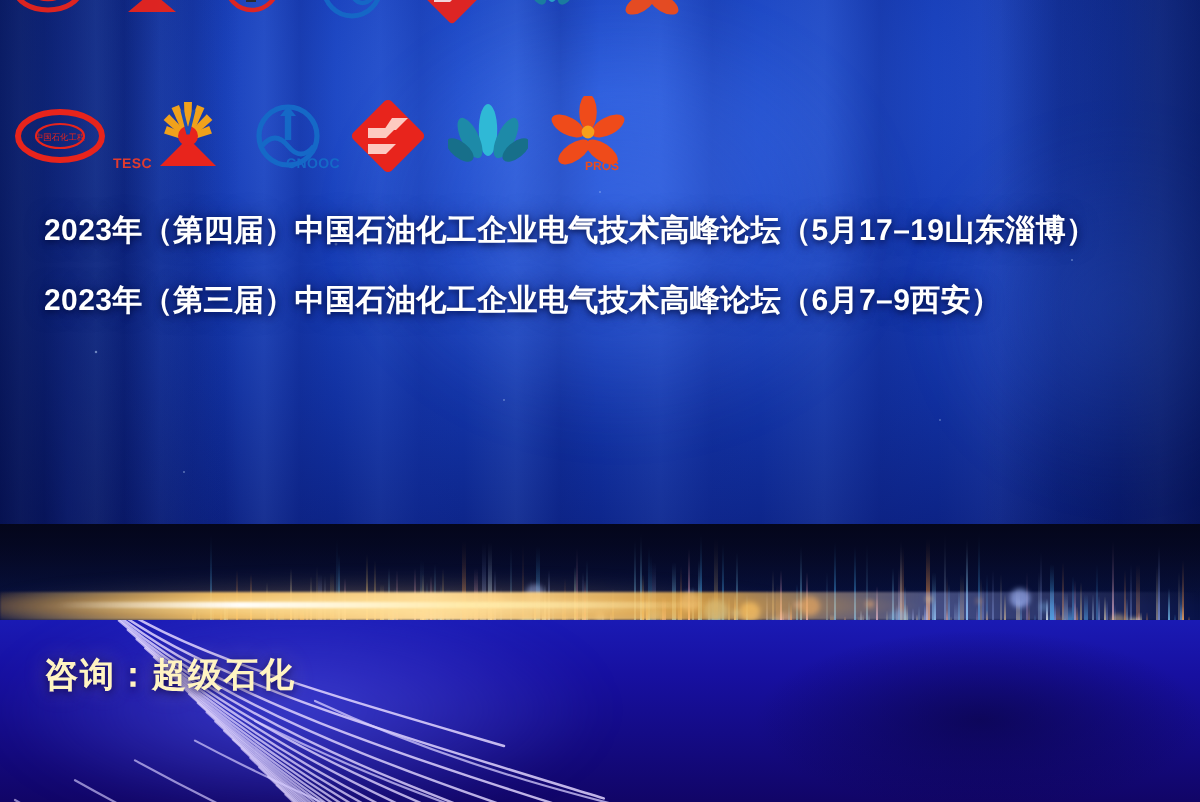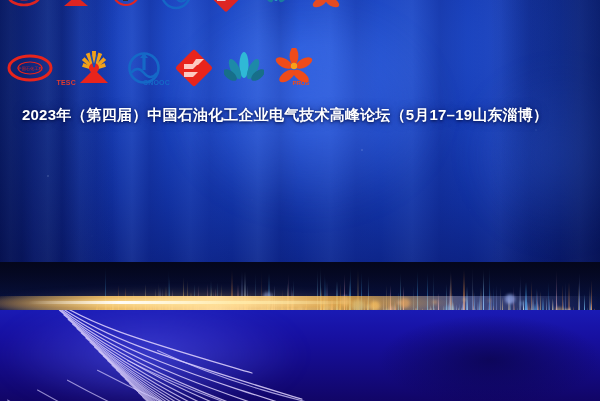--- a/index.html
+++ b/index.html
@@ -319,20 +319,21 @@
           </g>
           <text x="27" y="37" text-anchor="middle" font-size="6" font-weight="700" fill="#ef4b1a" font-family="Liberation Sans, sans-serif">PROS</text>
         </svg>
       </div>
 
     </div>
   </div>
 
   <div class="lines">
     <div class="line">2023年（第四届）中国石油化工企业电气技术高峰论坛（5月17–19山东淄博）</div>
+    <div class="line">2023年（第三届）中国石油化工企业电气技术高峰论坛（6月7–9西安）</div>
   </div>
 
   <div class="city">
     <div id="spikes">
         <div class="spike" style="left: 340.2px; height: 17.1px; width: 1px; background: linear-gradient(rgba(74, 182, 255, 0), rgba(74, 182, 255, 0.933)); opacity: 0.64;"></div>
         <div class="spike" style="left: 348.2px; height: 4.2px; width: 1px; background: linear-gradient(rgba(255, 233, 176, 0), rgba(255, 233, 176, 0.933)); opacity: 0.62;"></div>
         <div class="spike" style="left: 237.2px; height: 30.2px; width: 2px; background: linear-gradient(rgba(255, 179, 208, 0), rgba(255, 179, 208, 0.933)); opacity: 0.67;"></div>
         <div class="spike" style="left: 212.5px; height: 23.1px; width: 1px; background: linear-gradient(rgba(127, 212, 255, 0), rgba(127, 212, 255, 0.933)); opacity: 0.67;"></div>
         <div class="spike" style="left: 183.1px; height: 4.1px; width: 1px; background: linear-gradient(rgba(255, 233, 176, 0), rgba(255, 233, 176, 0.933)); opacity: 0.43;"></div>
         <div class="spike" style="left: 317.1px; height: 44px; width: 1px; background: linear-gradient(rgba(127, 212, 255, 0), rgba(127, 212, 255, 0.933)); opacity: 0.71;"></div>
@@ -879,14 +880,15 @@
                  660.5 548.0,
                  1264.0 765.0" fill="none" stroke="rgba(215,205,255,0.36)" stroke-width="1.1" stroke-linecap="round"></path>
           <path d="M -292.5 189.0
                C 232.5 511.0,
                  682.5 580.0,
                  1320.0 810.0" fill="none" stroke="rgba(215,205,255,0.33)" stroke-width="1.1" stroke-linecap="round"></path>
         </svg>
     </div>
   </div>
 
+  <div class="contact">咨询：超级石化</div>
 
 </div>
 
 </body></html>

